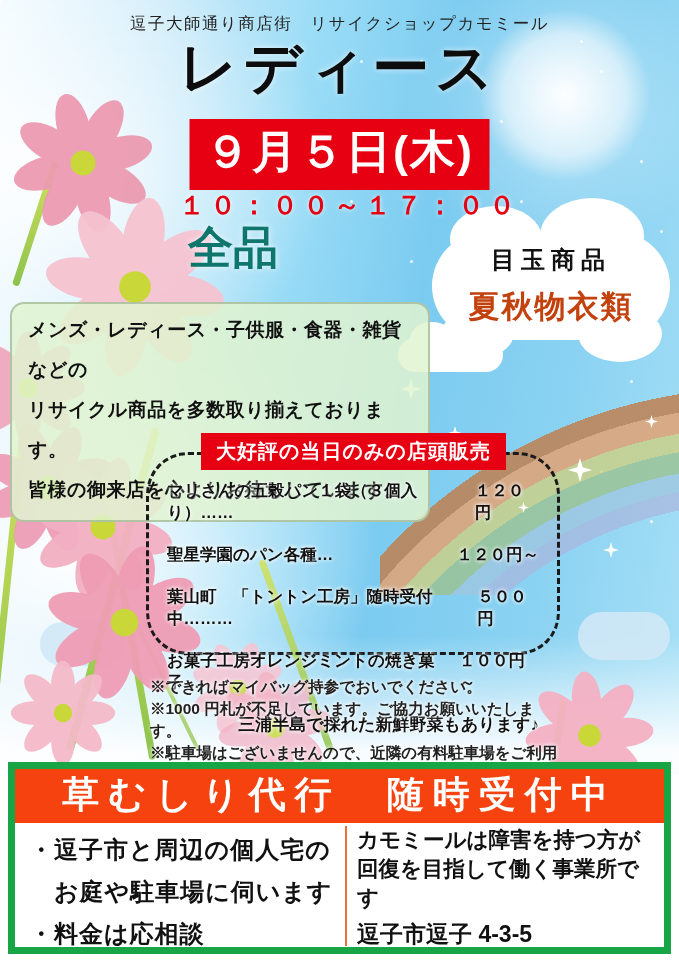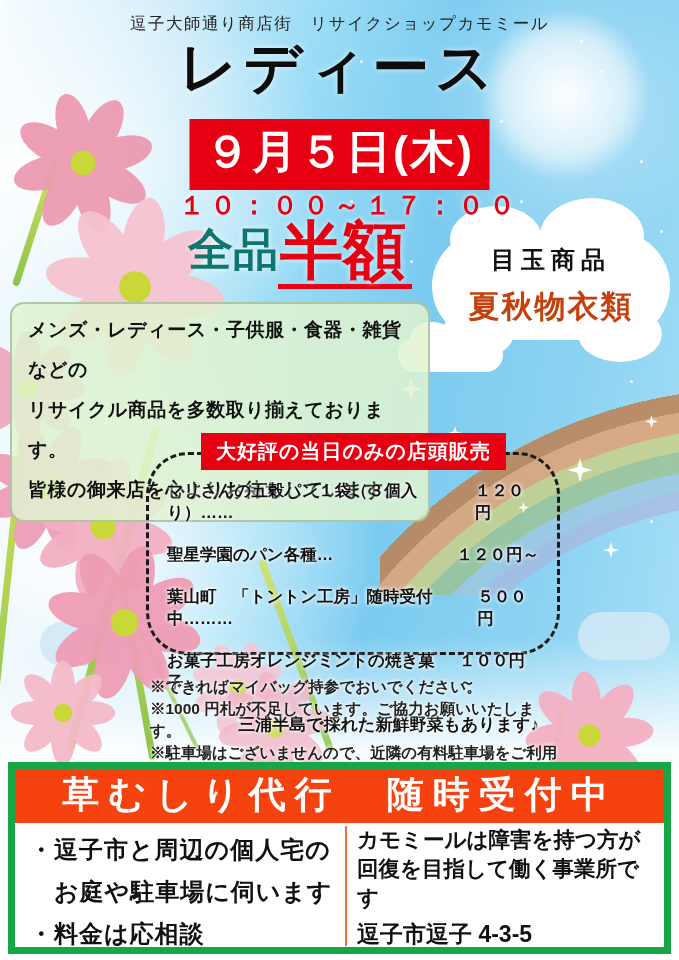--- a/index.html
+++ b/index.html
@@ -209,21 +209,20 @@
   <svg class="flower f10" viewBox="-60 -60 120 120">
       <use href="#cosmos"></use>
     </svg>
 
   <div class="shop-line">逗子大師通り商店街　リサイクショップカモミール</div>
   <h1 class="title">レディース</h1>
   <div class="date-box">９月５日(木)</div>
   <div class="time">１０：００～１７：００</div>
   <div class="hangaku">
     <span class="zenpin">全品</span>
-    <span class="hanngaku-red">半額</span>
   </div>
 
   <div class="cloud-bubble">
     <span class="bump bp1"></span>
     <span class="bump bp2"></span>
     <span class="bump bp3"></span>
     <span class="bump bp4"></span>
     <div class="featured-heading">目玉商品</div>
     <div class="featured-item">夏秋物衣類</div>
   </div>

